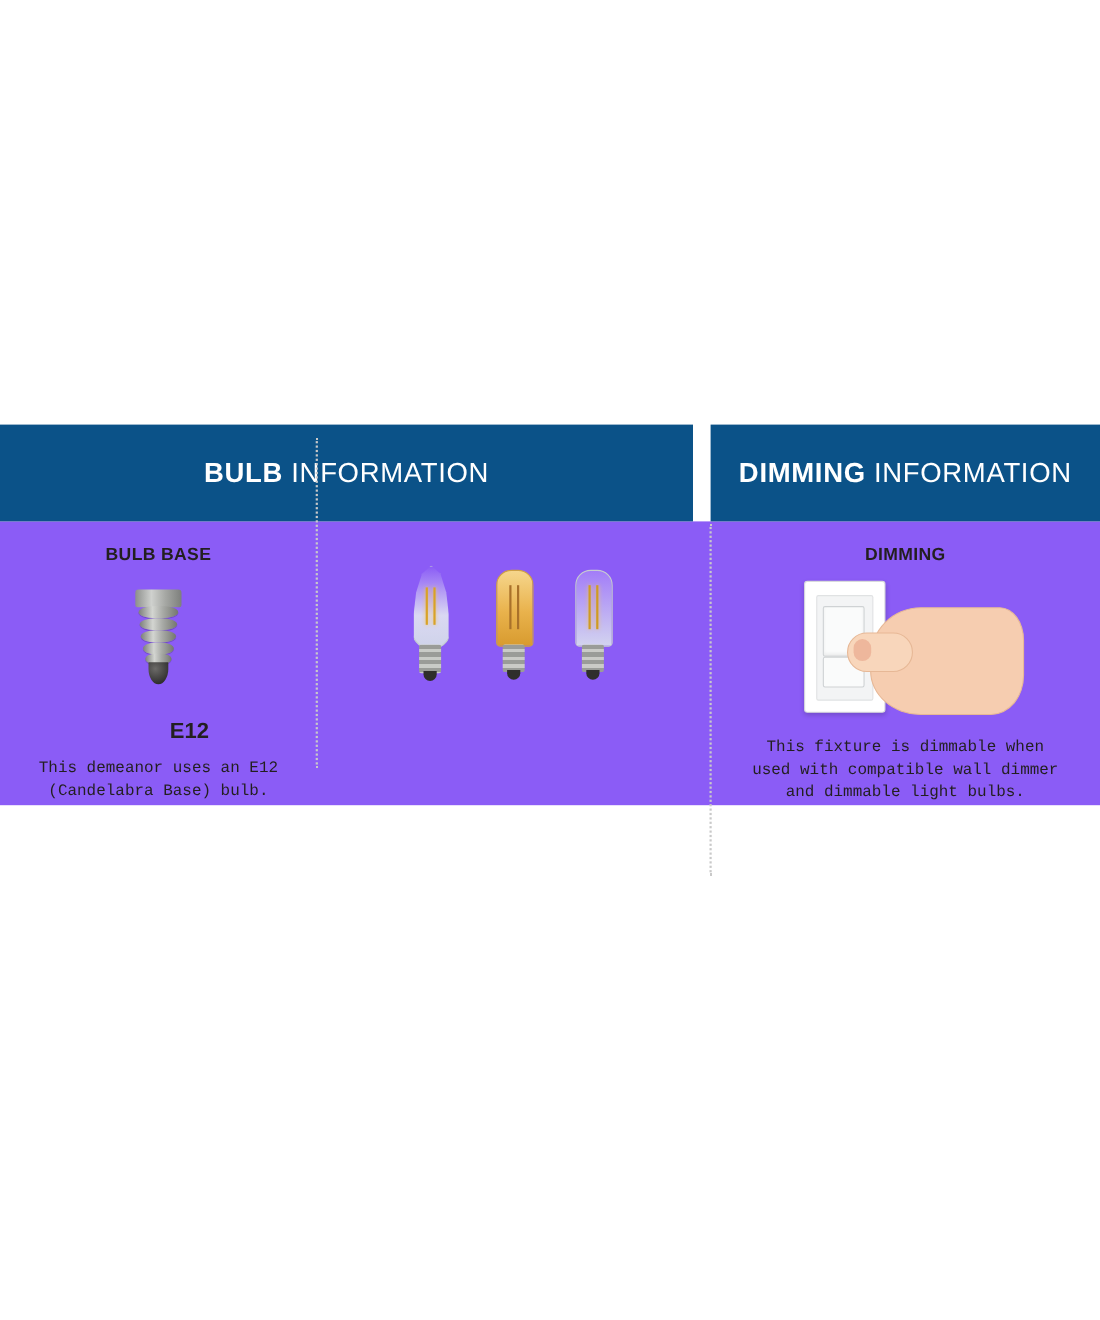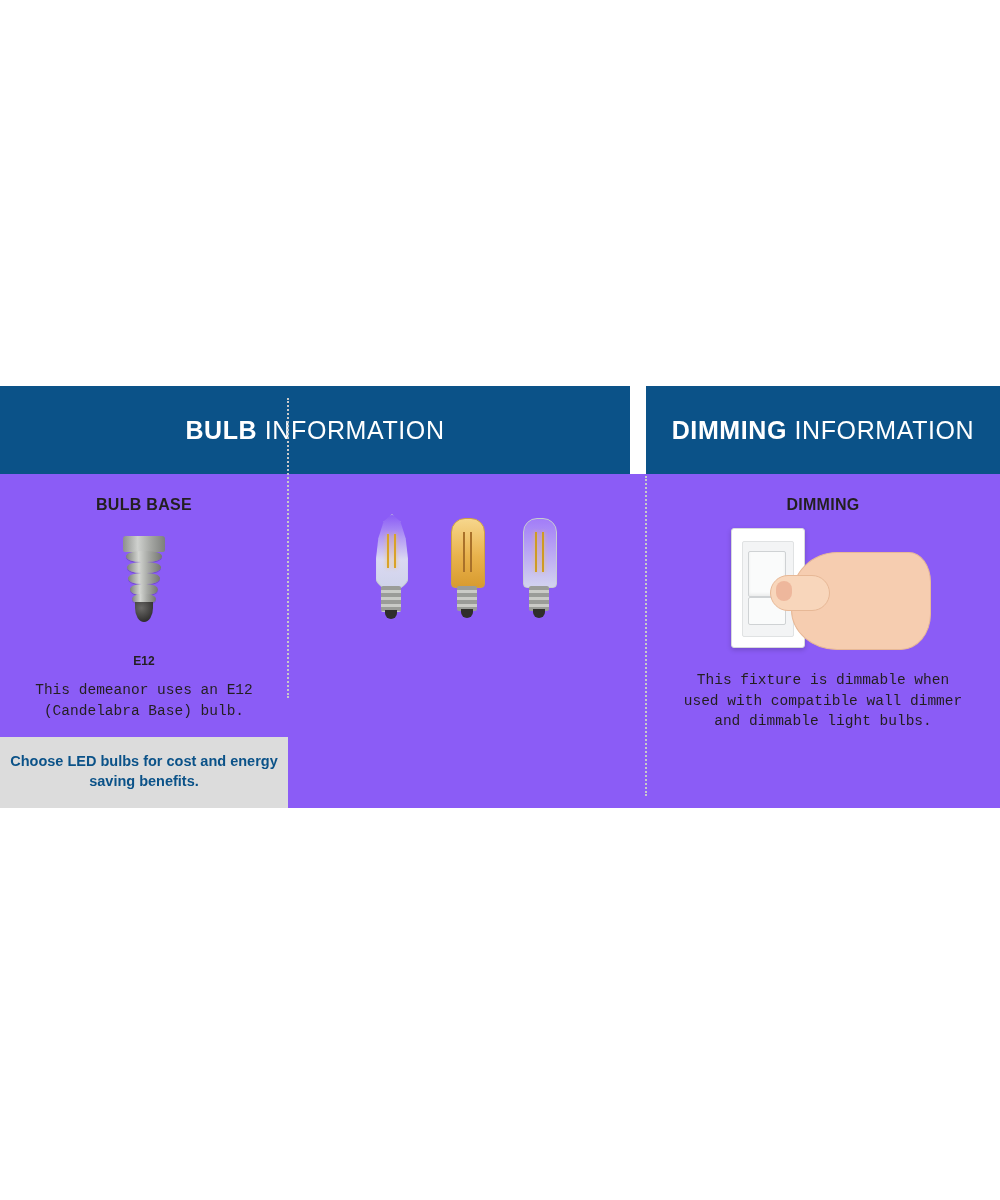--- a/index.html
+++ b/index.html
@@ -92,23 +92,23 @@
     margin-top: 12px;
   }
 
   .label-row {
     display: flex;
     justify-content: center;
     gap: 26px;
     margin-top: 10px;
   }
   .item-label {
-    font-size: 12px;
+    font-size: 20px;
     font-weight: 700;
-    text-align: center;
+    text-align: right;
     width: 92px;
   }
 
   .desc {
     margin: 12px auto 0 auto;
     text-align: center;
     font-size: 14.5px;
     line-height: 1.42;
     color: #231f20;
     font-family: Liberation Mono, monospace;
@@ -351,21 +351,20 @@
           <div class="tip-end"></div>
         </div>
       </div>
 
       <div class="label-row">
         <div class="item-label">E12</div>
       </div>
 
       <div class="desc desc-base">This demeanor uses an E12 (Candelabra Base) bulb.</div>
 
-      <div class="tip">Choose LED bulbs for cost and energy saving benefits.</div>
     </div>
 
     <div class="col col-shape">
 
       <div class="art">
         <div class="b10">
           <div class="glass"></div>
           <div class="fil f1"></div>
           <div class="fil f2"></div>
           <div class="base"></div>

